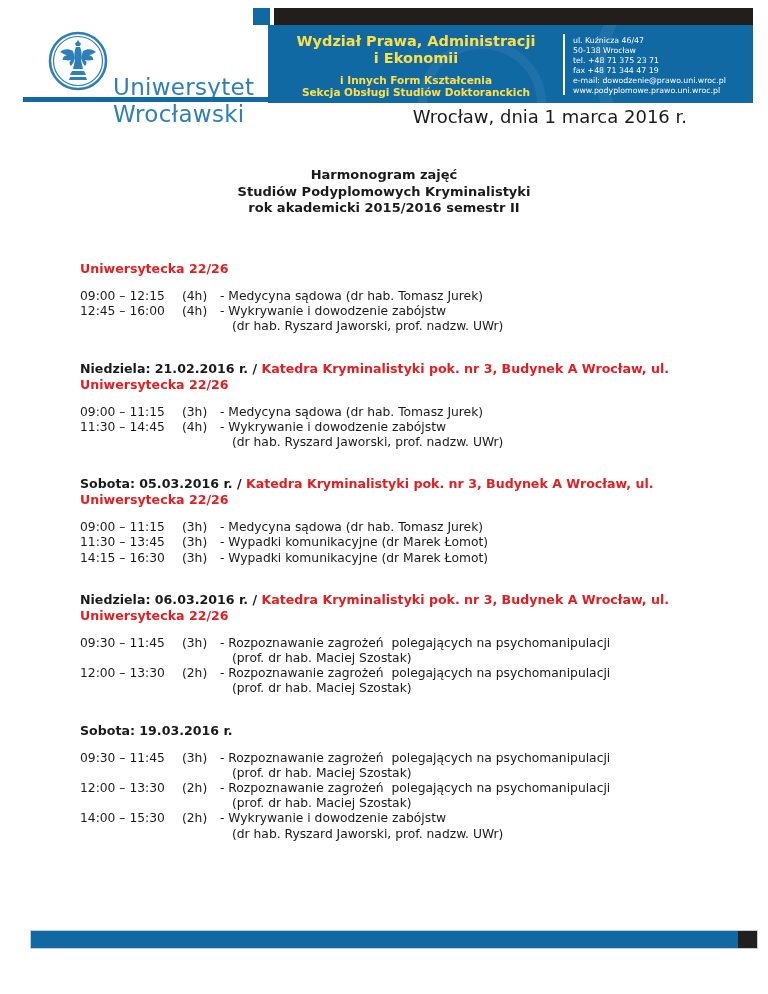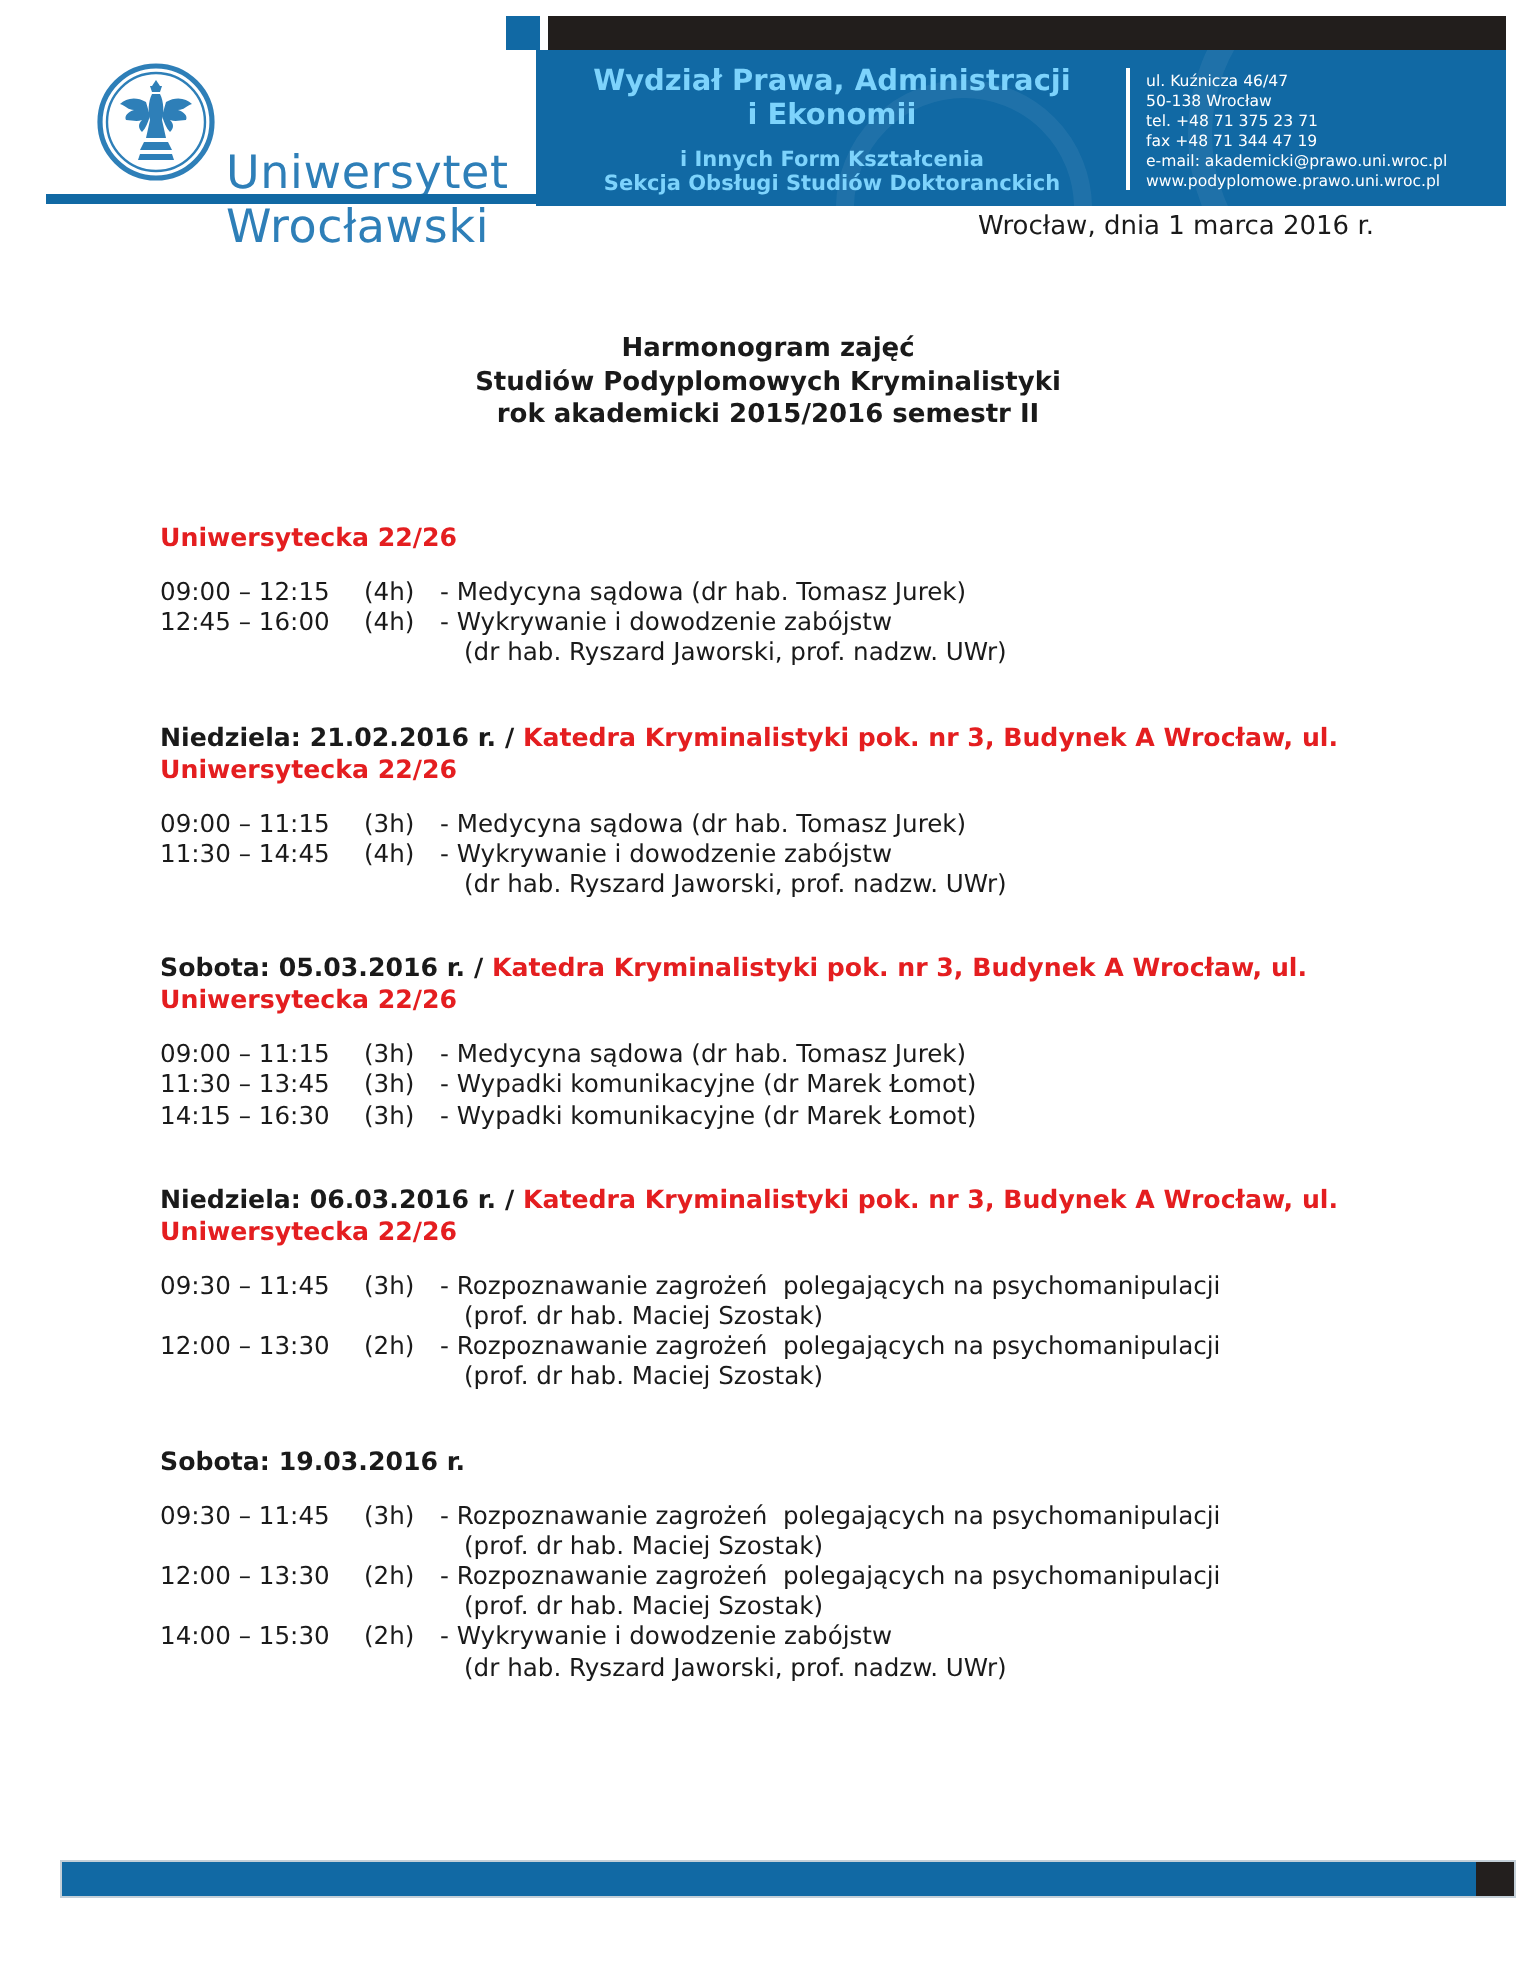--- a/index.html
+++ b/index.html
@@ -10,31 +10,31 @@
   .logo-circle{position:absolute;left:48px;top:31px;width:60px;height:60px;}
   .logo-text{position:absolute;left:113px;top:35px;font-size:23px;line-height:27px;
              color:#2e7fb8;letter-spacing:0.3px;font-weight:400;margin-top:39px;}
   .banner-square{position:absolute;left:253px;top:8px;width:17px;height:17px;background:#1169a4;}
   .banner-black{position:absolute;left:274px;top:8px;width:479px;height:17px;background:#221e1c;}
   .banner-body{position:absolute;left:268px;top:25px;width:485px;height:78px;
                background:#1169a4;overflow:hidden;}
   .swirl{position:absolute;border-radius:50%;border:12px solid rgba(255,255,255,0.06);}
   .swirl.s1{width:170px;height:170px;right:-35px;top:-55px;}
   .swirl.s2{width:110px;height:110px;left:150px;top:15px;border-width:9px;}
-  .banner-left{position:absolute;left:0;top:8px;width:296px;text-align:center;color:#7dd3fc;}
+  .banner-left{position:absolute;left:0;top:8px;width:296px;text-align:center;color:#fde047;}
   .fac{font-size:14.5px;font-weight:bold;line-height:17px;}
   .sec{font-size:10.5px;font-weight:bold;line-height:12px;}
   .sec-group{margin-top:7px;}
   .banner-sep{position:absolute;left:295px;top:9px;width:2px;height:61px;background:#ffffff;}
   .banner-contact{position:absolute;left:305px;top:11px;font-size:7.8px;line-height:9.9px;
                   color:#ffffff;white-space:nowrap;}
   .under-line{position:absolute;left:23px;top:97px;width:245px;height:5px;background:#1169a4;}
 
   
-  .date-line{position:absolute;top:106px;right:81px;font-size:13px;}
+  .date-line{position:absolute;top:106px;right:81px;font-size:18px;}
   .doc-title{position:absolute;top:156px;left:0;width:768px;text-align:center;
              font-weight:bold;font-size:13px;line-height:16.5px;margin-top:11px;}
   .content{position:absolute;left:80px;top:261px;width:662px;}
   .block{margin-bottom:26px;}
   .day-line1{font-weight:bold;font-size:12.6px;line-height:16px;white-space:nowrap;}
   .day-loc{color:#e41e20;}
   .day-line2{font-weight:bold;font-size:12.6px;line-height:16px;color:#e41e20;}
   .sessions{margin-top:12px;font-size:12.3px;line-height:15.2px;}
   .session-row{display:flex;}
   .t{width:102px;flex:none;}
@@ -83,21 +83,21 @@
         <div class="sec">i Innych Form Kształcenia</div>
         <div class="sec">Sekcja Obsługi Studiów Doktoranckich</div>
       </div>
     </div>
     <div class="banner-sep"></div>
     <div class="banner-contact">
       <div>ul. Kuźnicza 46/47</div>
       <div>50-138  Wrocław</div>
       <div>tel. +48 71 375 23 71</div>
       <div>fax +48 71 344 47 19</div>
-      <div>e-mail: akademicki@prawo.uni.wroc.pl</div>
+      <div>e-mail: dowodzenie@prawo.uni.wroc.pl</div>
       <div>www.podyplomowe.prawo.uni.wroc.pl</div>
     </div>
   </div>
   <div class="under-line"></div>
 
   <div class="date-line">Wrocław, dnia 1 marca 2016 r.</div>
 
   <div class="doc-title">
     <div>Harmonogram zajęć</div>
     <div>Studiów Podyplomowych Kryminalistyki</div>

